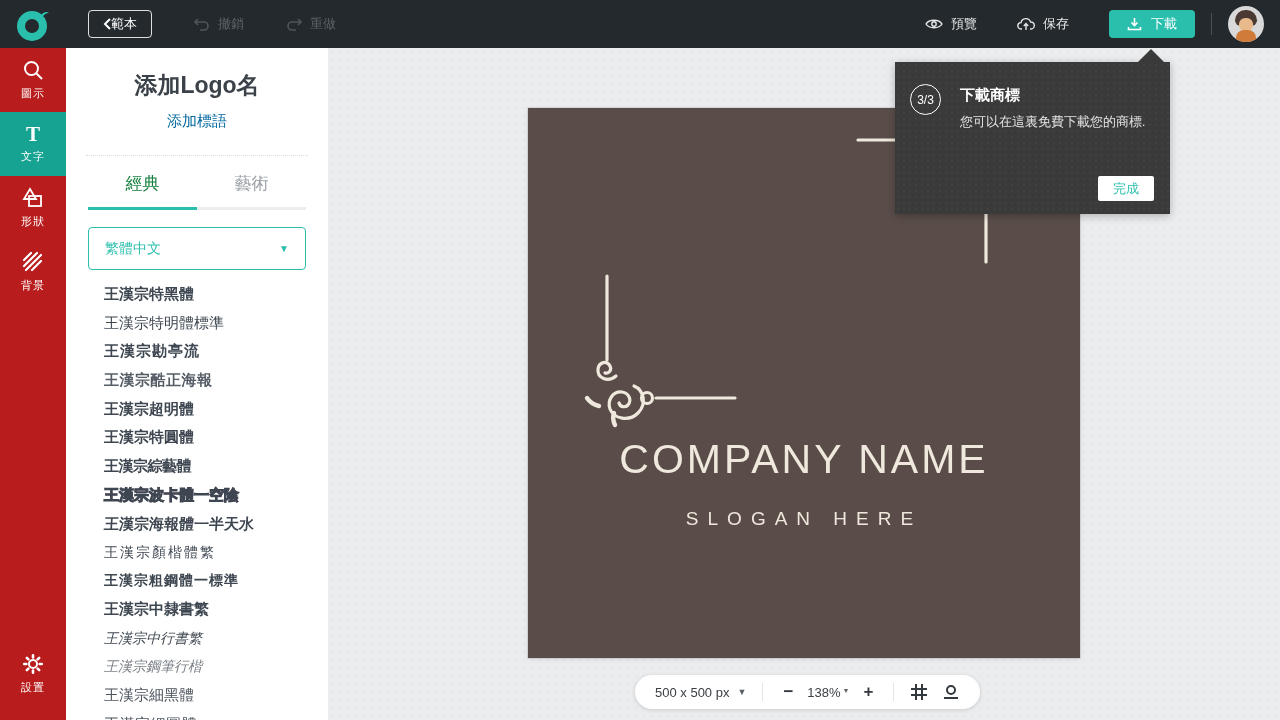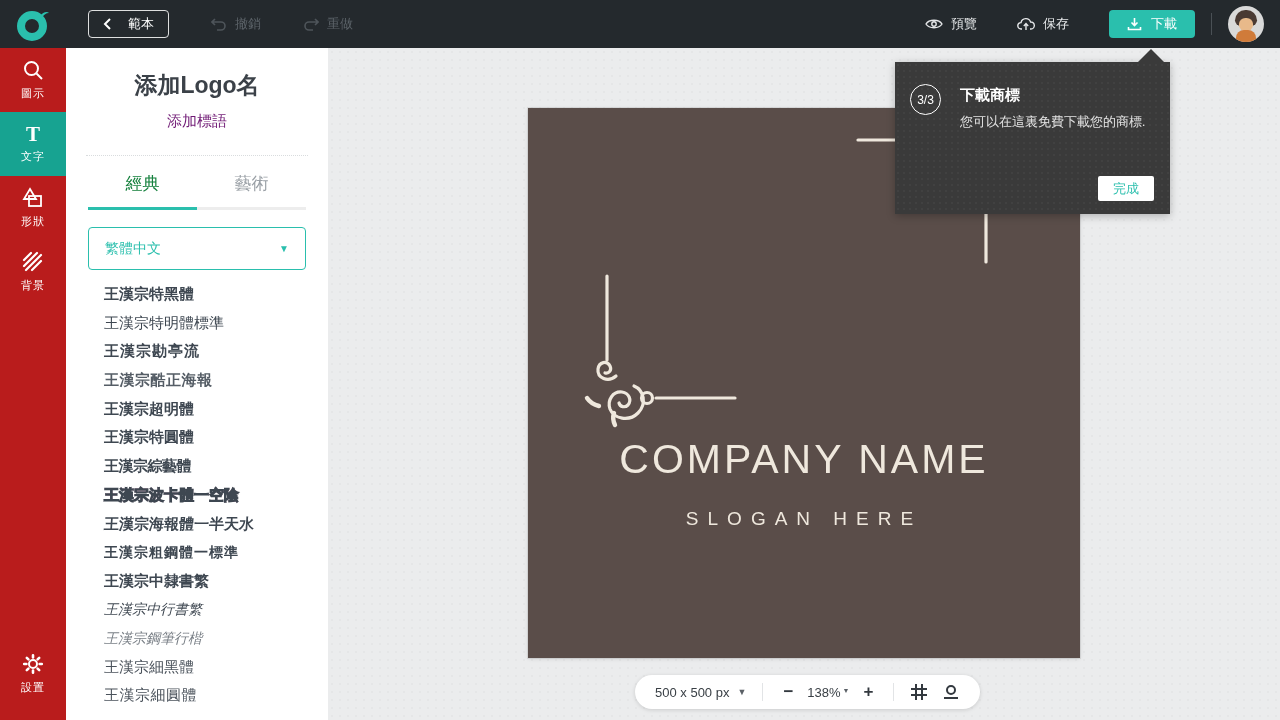--- a/index.html
+++ b/index.html
@@ -2,21 +2,21 @@
 <html><head>
 <meta charset="utf-8">
 <style>
   * { margin:0; padding:0; box-sizing:border-box; }
   html,body { width:1280px; height:720px; overflow:hidden; }
   body { font-family:"Liberation Sans","DejaVu Sans",sans-serif; background:#ebeced; position:relative; }
 
   
   .topbar { position:absolute; left:0; top:0; width:1280px; height:48px; background:#24292d; display:flex; align-items:center; z-index:30; }
   .brand { width:66px; display:flex; justify-content:center; align-items:center; }
-  .back-btn { margin-left:22px; height:28px; padding:0 14px; border:1px solid rgba(255,255,255,.85); border-radius:4px; color:#fff; font-size:13px; display:flex; align-items:center; gap:17px; cursor:pointer; background:transparent; }
+  .back-btn { margin-left:22px; height:28px; padding:0 14px; border:1px solid rgba(255,255,255,.85); border-radius:4px; color:#fff; font-size:13px; display:flex; align-items:center; gap:0; cursor:pointer; background:transparent; }
   .hist { display:flex; align-items:center; gap:8px; color:#5c6369; font-size:13px; margin-left:42px; cursor:default; }
   .hist svg { opacity:.75; }
   .topbar-right { margin-left:auto; display:flex; align-items:center; }
   .top-action { display:flex; align-items:center; gap:8px; color:#e6e8ea; font-size:13px; margin-right:40px; cursor:pointer; }
   .download-btn { height:28px; padding:8px 18px; background:#2abfad; border-radius:4px; color:#fff; font-size:13px; display:flex; align-items:center; gap:9px; cursor:pointer; margin-right:16px; }
   .top-divider { width:1px; height:22px; background:#4a5055; margin-right:16px; }
   .avatar { width:36px; height:36px; border-radius:50%; background:#d9d9d9; margin-right:16px; position:relative; overflow:hidden; cursor:pointer; }
   .avatar .hair { position:absolute; left:7px; top:4px; width:22px; height:16px; background:#4a3a33; border-radius:11px 11px 6px 6px; }
   .avatar .face { position:absolute; left:11px; top:12px; width:14px; height:13px; background:#e8b98a; border-radius:45%; }
   .avatar .shirt { position:absolute; left:8px; top:24px; width:20px; height:14px; background:#d07b3a; border-radius:8px 8px 0 0; }
@@ -25,21 +25,21 @@
   .sidebar { position:absolute; left:0; top:48px; width:66px; height:672px; background:#b91c1c; z-index:20; }
   .side-item { width:66px; height:64px; display:flex; flex-direction:column; align-items:center; justify-content:center; gap:5px; color:#fff; cursor:pointer; }
   .side-item .lbl { font-size:11px; letter-spacing:1px; }
   .side-item.active { background:#17a391; }
   .side-item.settings { position:absolute; bottom:14px; left:0; }
   .t-glyph { font-size:21px; font-weight:700; line-height:20px; font-family:"Liberation Serif","DejaVu Serif",serif; }
 
   
   .panel { position:absolute; left:66px; top:48px; width:262px; height:672px; background:#fff; z-index:10; overflow:hidden; }
   .panel-title { text-align:center; margin-top:22px; font-size:23px; font-weight:700; color:#3b4148; }
-  .panel-sub { text-align:center; margin-top:11px; font-size:15px; color:#701a75; cursor:pointer; }
+  .panel-sub { text-align:center; margin-top:11px; font-size:15px; color:#0369a1; cursor:pointer; }
   .panel-dotted { border-top:1px dotted #d9dcde; margin:24px 20px 0 20px; }
   .tabs { display:flex; margin:16px 22px 0 22px; }
   .tab { flex:1; text-align:center; font-size:17px; padding-bottom:12px; cursor:pointer; color:#9aa0a6; border-bottom:3px solid #ededed; }
   .tab.active { color:#15803d; font-weight:400; border-bottom-color:#2abfad; }
   .lang-select { margin:17px 22px 0 22px; height:43px; border:1px solid #2abfad; border-radius:4px; display:flex; align-items:center; justify-content:space-between; padding:0 16px; cursor:pointer; }
   .lang-select .val { color:#2abfad; font-size:14px; }
   .lang-select .caret { color:#2abfad; font-size:10px; }
   .font-list { margin:10px 0 0 38px; }
   .font-item { font-size:15px; color:#3e4751; height:28.7px; display:flex; align-items:center; cursor:pointer; white-space:nowrap; }
   .f-heavy { font-weight:900; }
@@ -195,20 +195,21 @@
   <div class="font-list">
       <div class="font-item f-heavy">王漢宗特黑體</div>
       <div class="font-item f-ming">王漢宗特明體標準</div>
       <div class="font-item f-kantei">王漢宗勘亭流</div>
       <div class="font-item f-pop">王漢宗酷正海報</div>
       <div class="font-item f-ming2">王漢宗超明體</div>
       <div class="font-item f-round-bold">王漢宗特圓體</div>
       <div class="font-item f-zongyi">王漢宗綜藝體</div>
       <div class="font-item f-outline">王漢宗波卡體一空陰</div>
       <div class="font-item f-poster">王漢宗海報體一半天水</div>
+      <div class="font-item f-kai">王漢宗顏楷體繁</div>
       <div class="font-item f-steel">王漢宗粗鋼體一標準</div>
       <div class="font-item f-li">王漢宗中隸書繁</div>
       <div class="font-item f-xing">王漢宗中行書繁</div>
       <div class="font-item f-pen">王漢宗鋼筆行楷</div>
       <div class="font-item f-thin">王漢宗細黑體</div>
       <div class="font-item f-round-thin">王漢宗細圓體</div>
     </div>
 </div>
 
 <div class="workspace">

